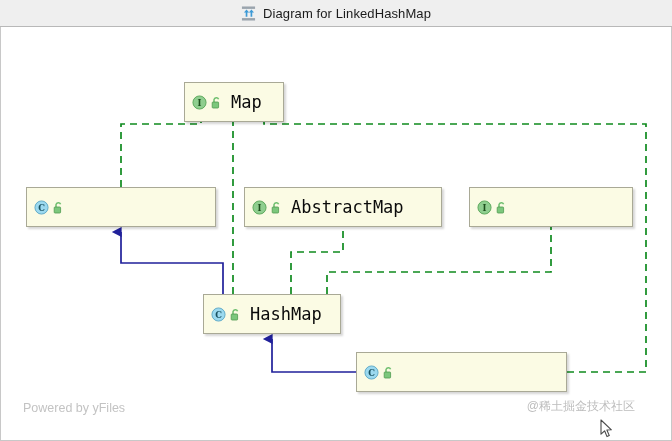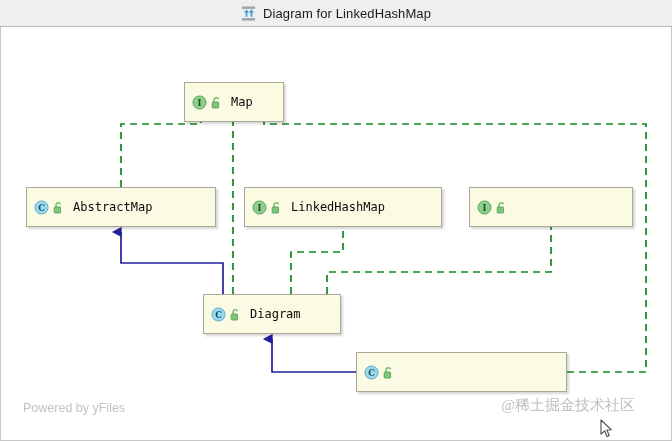--- a/index.html
+++ b/index.html
@@ -74,21 +74,21 @@
     background: #fbfbe4;
     border: 1px solid #a9a996;
     box-shadow: 2px 2px 2px rgba(0,0,0,0.16);
     display: flex;
     align-items: center;
     padding: 0 10px 0 7px;
     white-space: nowrap;
   }
   .node-label {
     font-family: "DejaVu Sans Mono", monospace;
-    font-size: 12px;
+    font-size: 17px;
     color: #0a0a0a;
     margin-left: 9px;
     line-height: 1;
   }
   .badge {
     width: 15px;
     height: 15px;
     flex: 0 0 auto;
     display: block;
   }
@@ -107,23 +107,23 @@
     bottom: 26px;
     font-size: 12.5px;
     color: #c3c3c3;
     font-family: "Liberation Sans", sans-serif;
     text-align: center;
   }
   .wm-right {
     position: absolute;
     right: 36px;
     bottom: 26px;
-    font-size: 15px;
+    font-size: 12px;
     color: #bdbdbd;
-    font-family: Liberation Serif, serif;
+    font-family: Liberation Sans, sans-serif;
   }
   .bottom-border {
     position: absolute;
     left: 0;
     bottom: 0;
     width: 672px;
     height: 1px;
     background: #c8c8c8;
   }
   .cursor {
@@ -201,33 +201,32 @@
 
     <div class="node" style="left:25px; top:160px; width:190px; height:40px;">
       <svg class="badge" viewBox="0 0 16 16">
         <circle cx="8" cy="8" r="7" fill="#9bd9ef" stroke="#5ea9c6" stroke-width="1"></circle>
         <text x="8" y="11.6" text-anchor="middle" font-family="DejaVu Serif, serif" font-size="9" font-weight="bold" fill="#17505f">C</text>
       </svg>
       <svg class="lockicon" viewBox="0 0 12 13">
         <path d="M4 6 L4 3.6 A2.4 2.4 0 0 1 8.6 3.2" fill="none" stroke="#6fbf6f" stroke-width="1.5"></path>
         <rect x="2.2" y="6" width="6.4" height="6" rx="0.8" fill="#7cc77c" stroke="#4f9a4f" stroke-width="0.8"></rect>
       </svg>
-      <span class="node-label">AbstractMap</span>
     </div>
 
     <div class="node" style="left:243px; top:160px; width:198px; height:40px;">
       <svg class="badge" viewBox="0 0 16 16">
         <circle cx="8" cy="8" r="7" fill="#8fce8f" stroke="#5aa85a" stroke-width="1"></circle>
         <text x="8" y="11.6" text-anchor="middle" font-family="DejaVu Serif, serif" font-size="9" font-weight="bold" fill="#1d4f1d">I</text>
       </svg>
       <svg class="lockicon" viewBox="0 0 12 13">
         <path d="M4 6 L4 3.6 A2.4 2.4 0 0 1 8.6 3.2" fill="none" stroke="#6fbf6f" stroke-width="1.5"></path>
         <rect x="2.2" y="6" width="6.4" height="6" rx="0.8" fill="#7cc77c" stroke="#4f9a4f" stroke-width="0.8"></rect>
       </svg>
-      <span class="node-label">LinkedHashMap</span>
+      <span class="node-label">AbstractMap</span>
     </div>
 
     <div class="node" style="left:468px; top:160px; width:164px; height:40px;">
       <svg class="badge" viewBox="0 0 16 16">
         <circle cx="8" cy="8" r="7" fill="#8fce8f" stroke="#5aa85a" stroke-width="1"></circle>
         <text x="8" y="11.6" text-anchor="middle" font-family="DejaVu Serif, serif" font-size="9" font-weight="bold" fill="#1d4f1d">I</text>
       </svg>
       <svg class="lockicon" viewBox="0 0 12 13">
         <path d="M4 6 L4 3.6 A2.4 2.4 0 0 1 8.6 3.2" fill="none" stroke="#6fbf6f" stroke-width="1.5"></path>
         <rect x="2.2" y="6" width="6.4" height="6" rx="0.8" fill="#7cc77c" stroke="#4f9a4f" stroke-width="0.8"></rect>
@@ -236,21 +235,21 @@
 
     <div class="node" style="left:202px; top:267px; width:138px; height:40px;">
       <svg class="badge" viewBox="0 0 16 16">
         <circle cx="8" cy="8" r="7" fill="#9bd9ef" stroke="#5ea9c6" stroke-width="1"></circle>
         <text x="8" y="11.6" text-anchor="middle" font-family="DejaVu Serif, serif" font-size="9" font-weight="bold" fill="#17505f">C</text>
       </svg>
       <svg class="lockicon" viewBox="0 0 12 13">
         <path d="M4 6 L4 3.6 A2.4 2.4 0 0 1 8.6 3.2" fill="none" stroke="#6fbf6f" stroke-width="1.5"></path>
         <rect x="2.2" y="6" width="6.4" height="6" rx="0.8" fill="#7cc77c" stroke="#4f9a4f" stroke-width="0.8"></rect>
       </svg>
-      <span class="node-label">Diagram</span>
+      <span class="node-label">HashMap</span>
     </div>
 
     <div class="node" style="left:355px; top:325px; width:211px; height:40px;">
       <svg class="badge" viewBox="0 0 16 16">
         <circle cx="8" cy="8" r="7" fill="#9bd9ef" stroke="#5ea9c6" stroke-width="1"></circle>
         <text x="8" y="11.6" text-anchor="middle" font-family="DejaVu Serif, serif" font-size="9" font-weight="bold" fill="#17505f">C</text>
       </svg>
       <svg class="lockicon" viewBox="0 0 12 13">
         <path d="M4 6 L4 3.6 A2.4 2.4 0 0 1 8.6 3.2" fill="none" stroke="#6fbf6f" stroke-width="1.5"></path>
         <rect x="2.2" y="6" width="6.4" height="6" rx="0.8" fill="#7cc77c" stroke="#4f9a4f" stroke-width="0.8"></rect>

